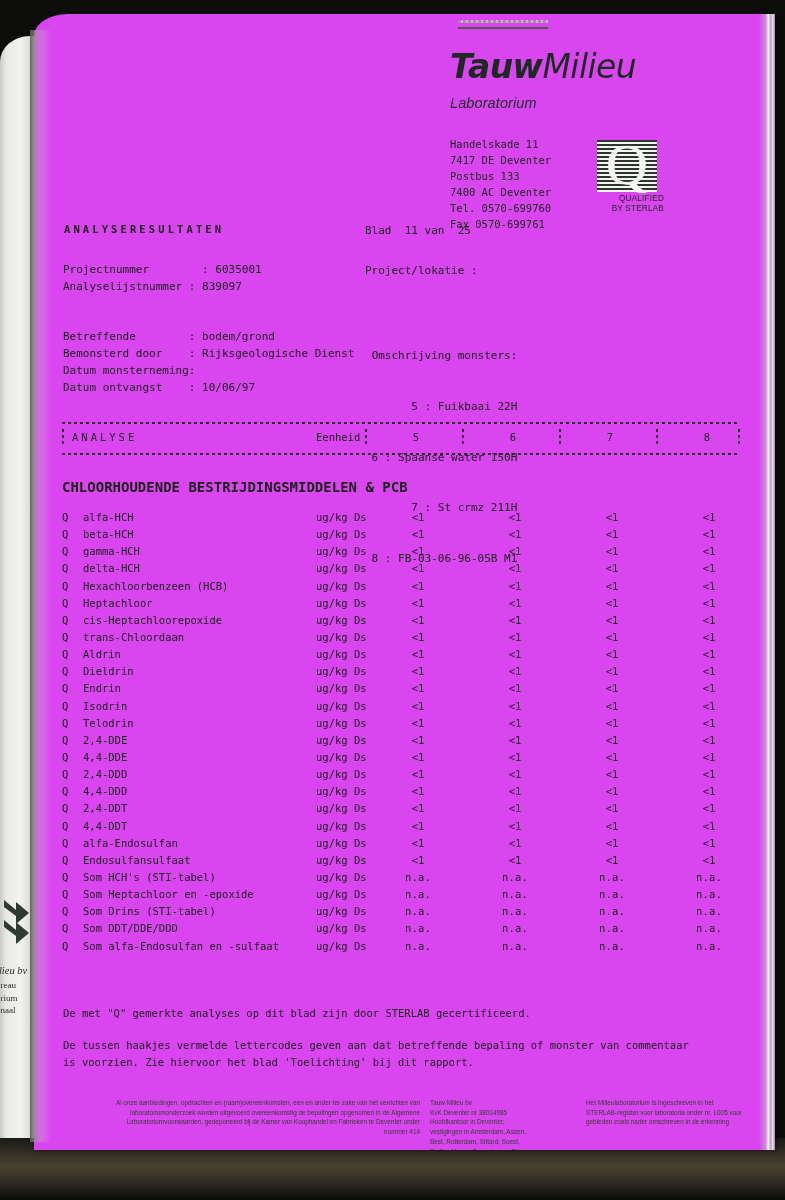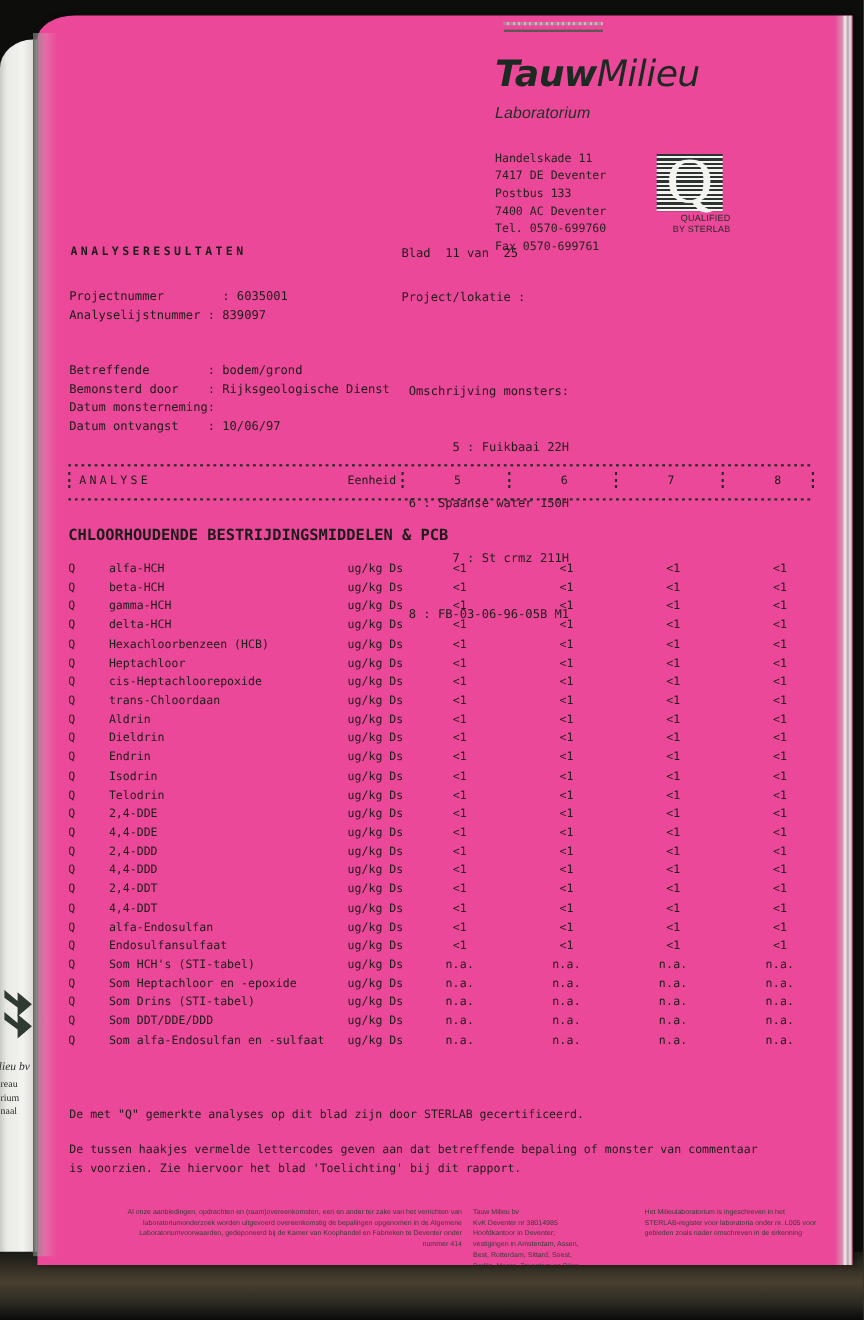--- a/index.html
+++ b/index.html
@@ -62,21 +62,21 @@
        rgba(210,212,208,.25) 52%,
        rgba(255,255,255,0) 100%);
     pointer-events: none;
     z-index: 4;
   }
 
   
   #page-sheet {
     position: absolute;
     left: 34px; top: 14px; right: 10px; bottom: 50px;
-    background: #ec4899;
+    background: #d946ef;
     border-top-left-radius: 34px 22px;
     box-shadow: 2px 0 6px rgba(0,0,0,.45);
     overflow: hidden;
   }
   #page-right-edge {
     position: absolute;
     right: 0; top: 0; bottom: 0; width: 16px;
     background: linear-gradient(90deg,
       rgba(255,255,255,0) 0%,
       rgba(198,200,196,.55) 42%,
@@ -264,21 +264,21 @@
     left: 28px; top: 497px; width: 690px;
   }
   .data-row {
     position: relative;
     height: 17.15px;
     font-family: "DejaVu Sans Mono", monospace;
     font-size: 10.5px;
     color: #1b1d19;
   }
   .data-row .flag  { position: absolute; left: 0px;   top: 0; }
-  .data-row .name  { position: absolute; left: 37px;  top: 0; white-space: nowrap; }
+  .data-row .name  { position: absolute; left: 21px;  top: 0; white-space: nowrap; }
   .data-row .unit  { position: absolute; left: 254px; top: 0; }
   .data-row .val   { position: absolute; top: 0; width: 52px; text-align: center; }
   .data-row .v0 { left: 330px; }
   .data-row .v1 { left: 427px; }
   .data-row .v2 { left: 524px; }
   .data-row .v3 { left: 621px; }
   .data-row.na .val { letter-spacing: .2px; }
 
   
   #notes {

